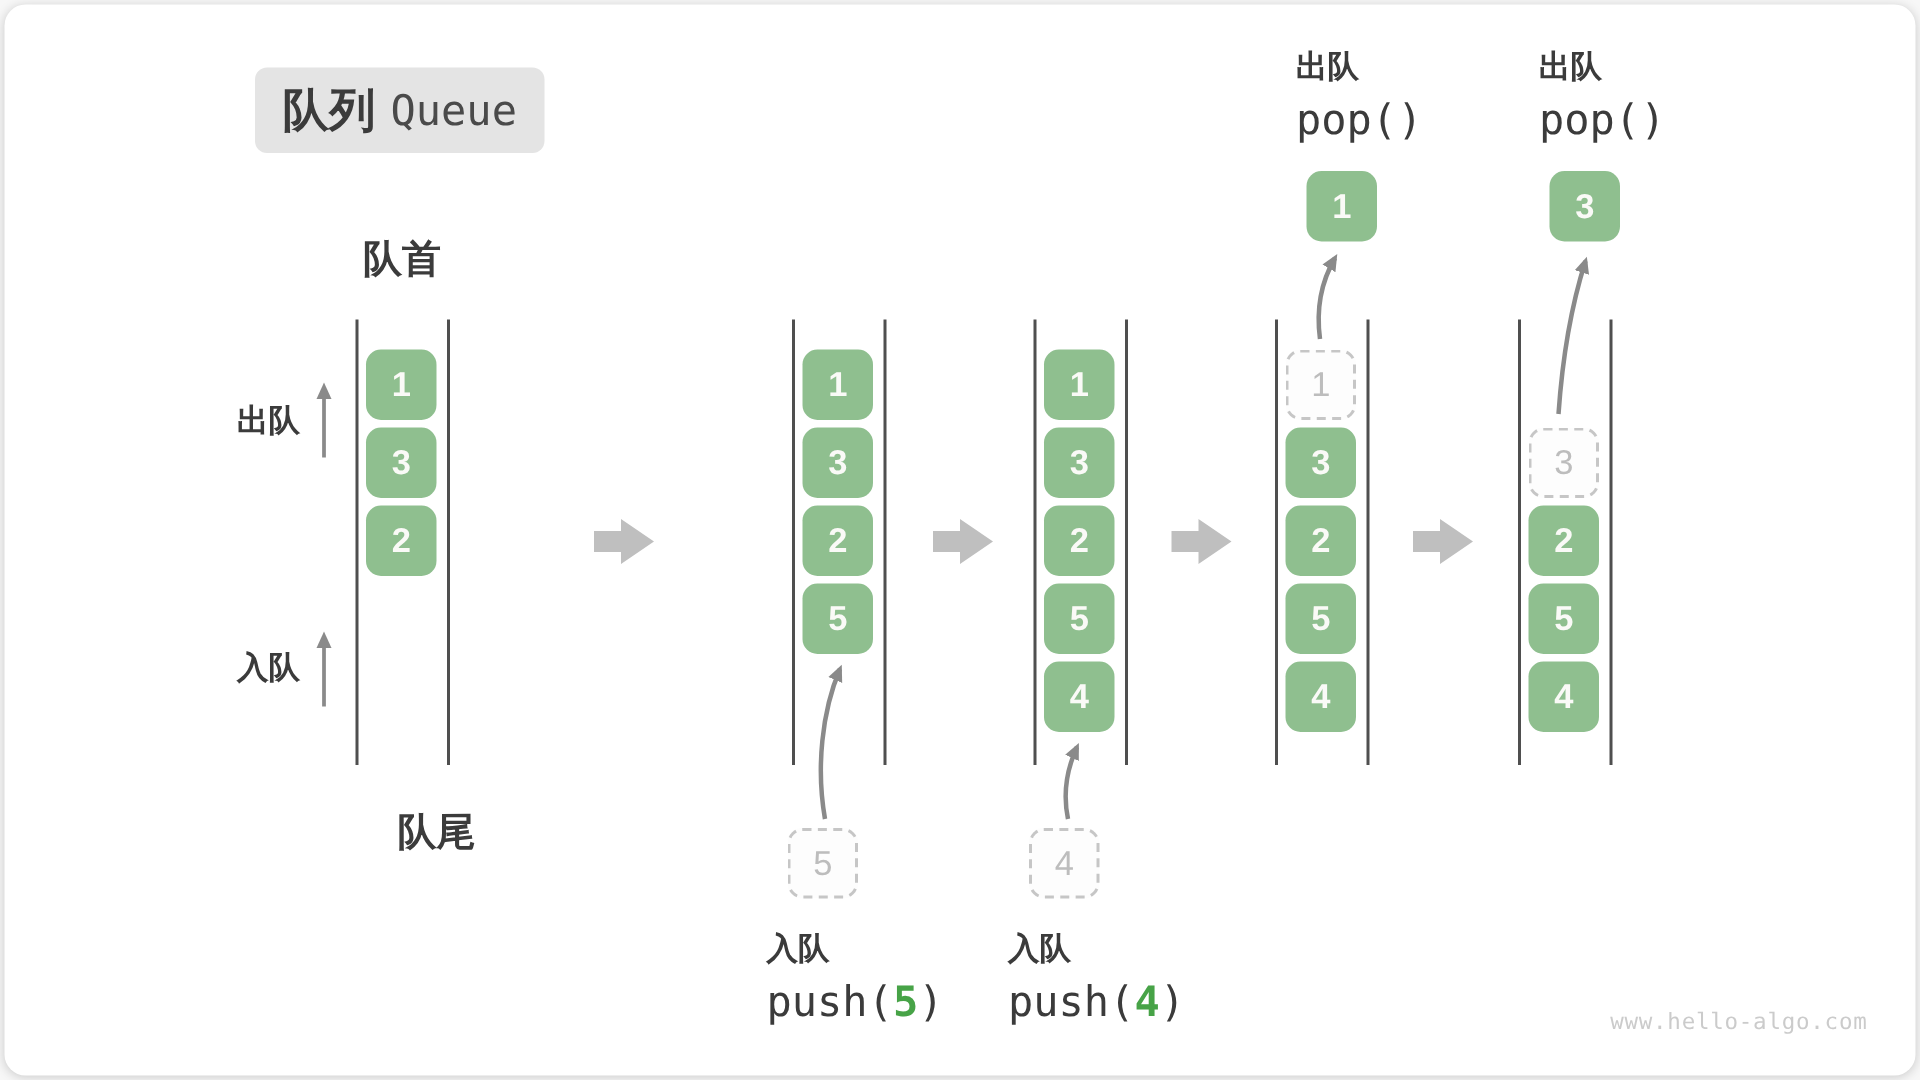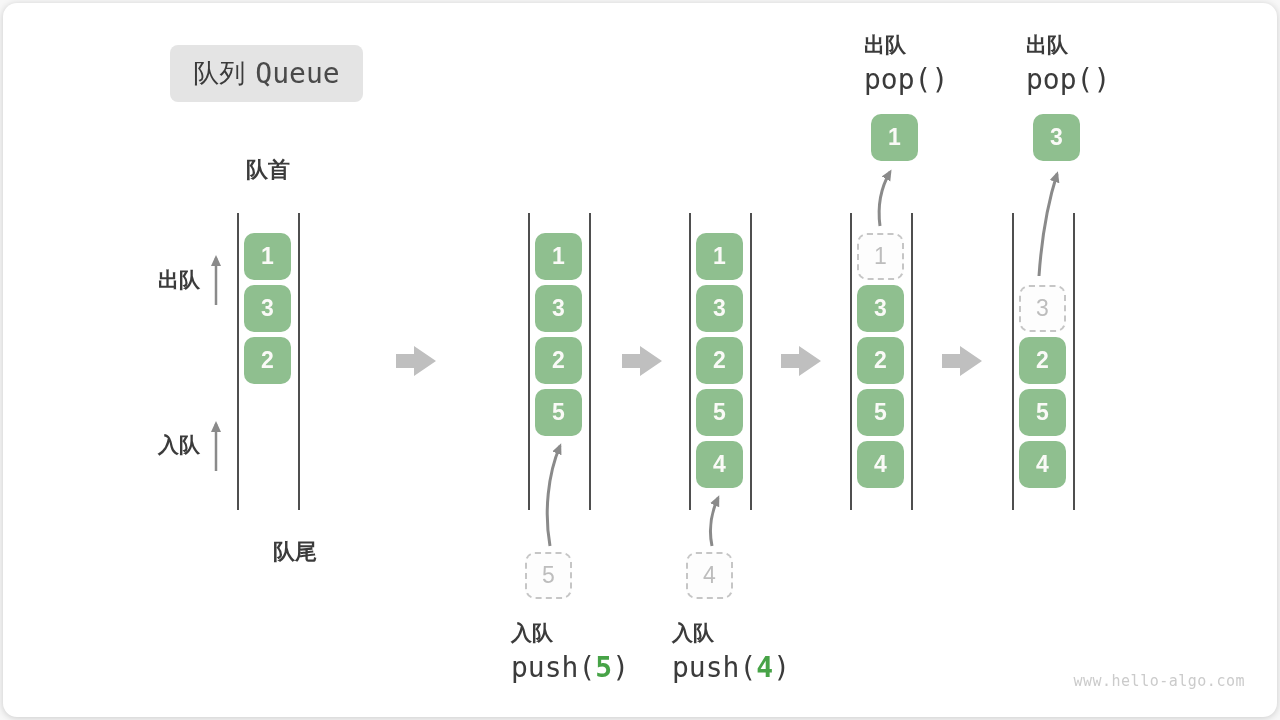--- a/index.html
+++ b/index.html
@@ -27,24 +27,24 @@
     position:absolute;left:3px;top:3px;right:3px;bottom:3px;
     background:#ffffff;border-radius:14px;
     box-shadow:0 1px 7px rgba(0,0,0,0.18);
   }
   .stage{position:absolute;left:-3px;top:-3px;width:1280px;height:720px;}
   .title-box{
     position:absolute;left:170px;top:45px;width:193px;height:57px;
     background:var(--title-bg);border-radius:8px;
     display:flex;align-items:center;justify-content:center;gap:10px;
   }
-  .title-zh{font-size:26px;font-weight:400;color:var(--ink);}
+  .title-zh{font-size:31px;font-weight:700;color:var(--ink);}
   .mono{font-family:"DejaVu Sans Mono","Liberation Mono",monospace;}
   .title-en{font-size:28px;color:#4a4a4a;}
-  .cjk-label{position:absolute;font-weight:700;color:var(--ink);font-size:22px;white-space:nowrap;}
+  .cjk-label{position:absolute;font-weight:700;color:var(--ink);font-size:26px;white-space:nowrap;}
   .front-label{left:218px;top:155px;width:100px;text-align:center;}
   .rear-label{left:217px;top:537px;width:100px;text-align:right;}
   .side-label{left:140px;width:60px;text-align:right;font-size:21px;}
   .dequeue-label{top:266px;}
   .enqueue-label{top:431px;}
   .vline{position:absolute;width:2px;height:297px;top:213px;background:var(--line-dark);}
   .cell{
     position:absolute;width:47px;height:47px;border-radius:10px;
     background:var(--box-green);color:var(--cell-text);
     display:flex;align-items:center;justify-content:center;

